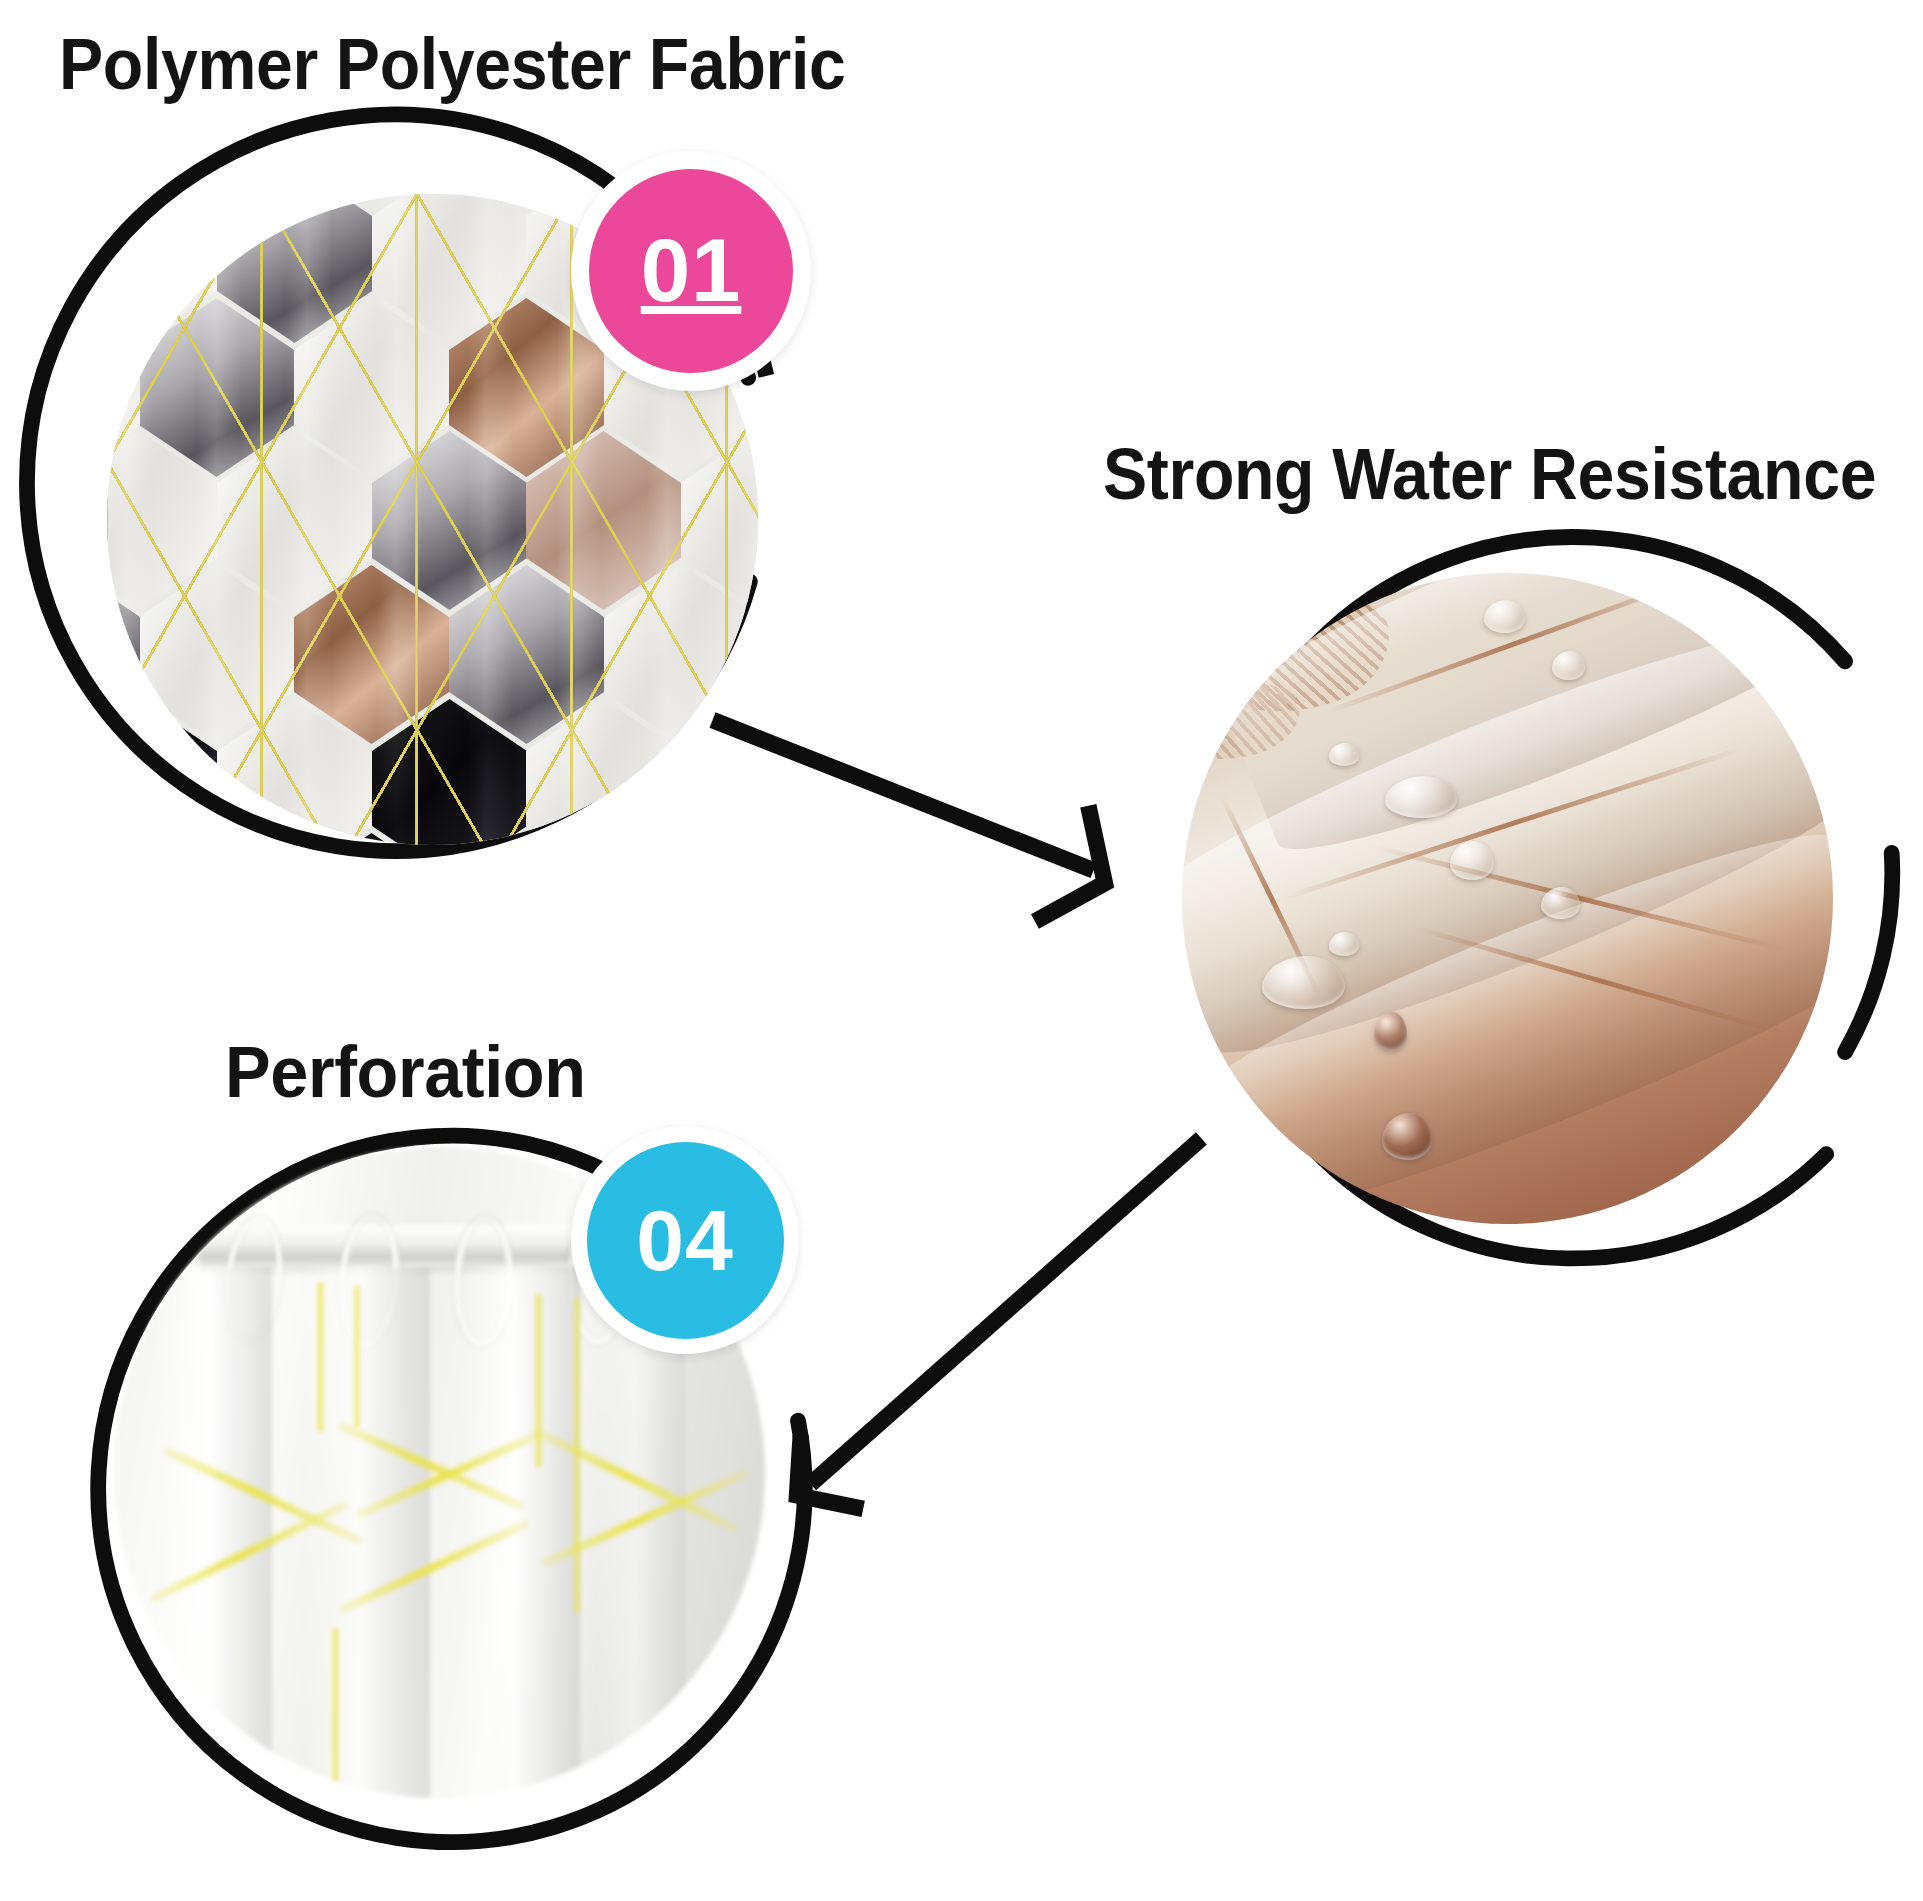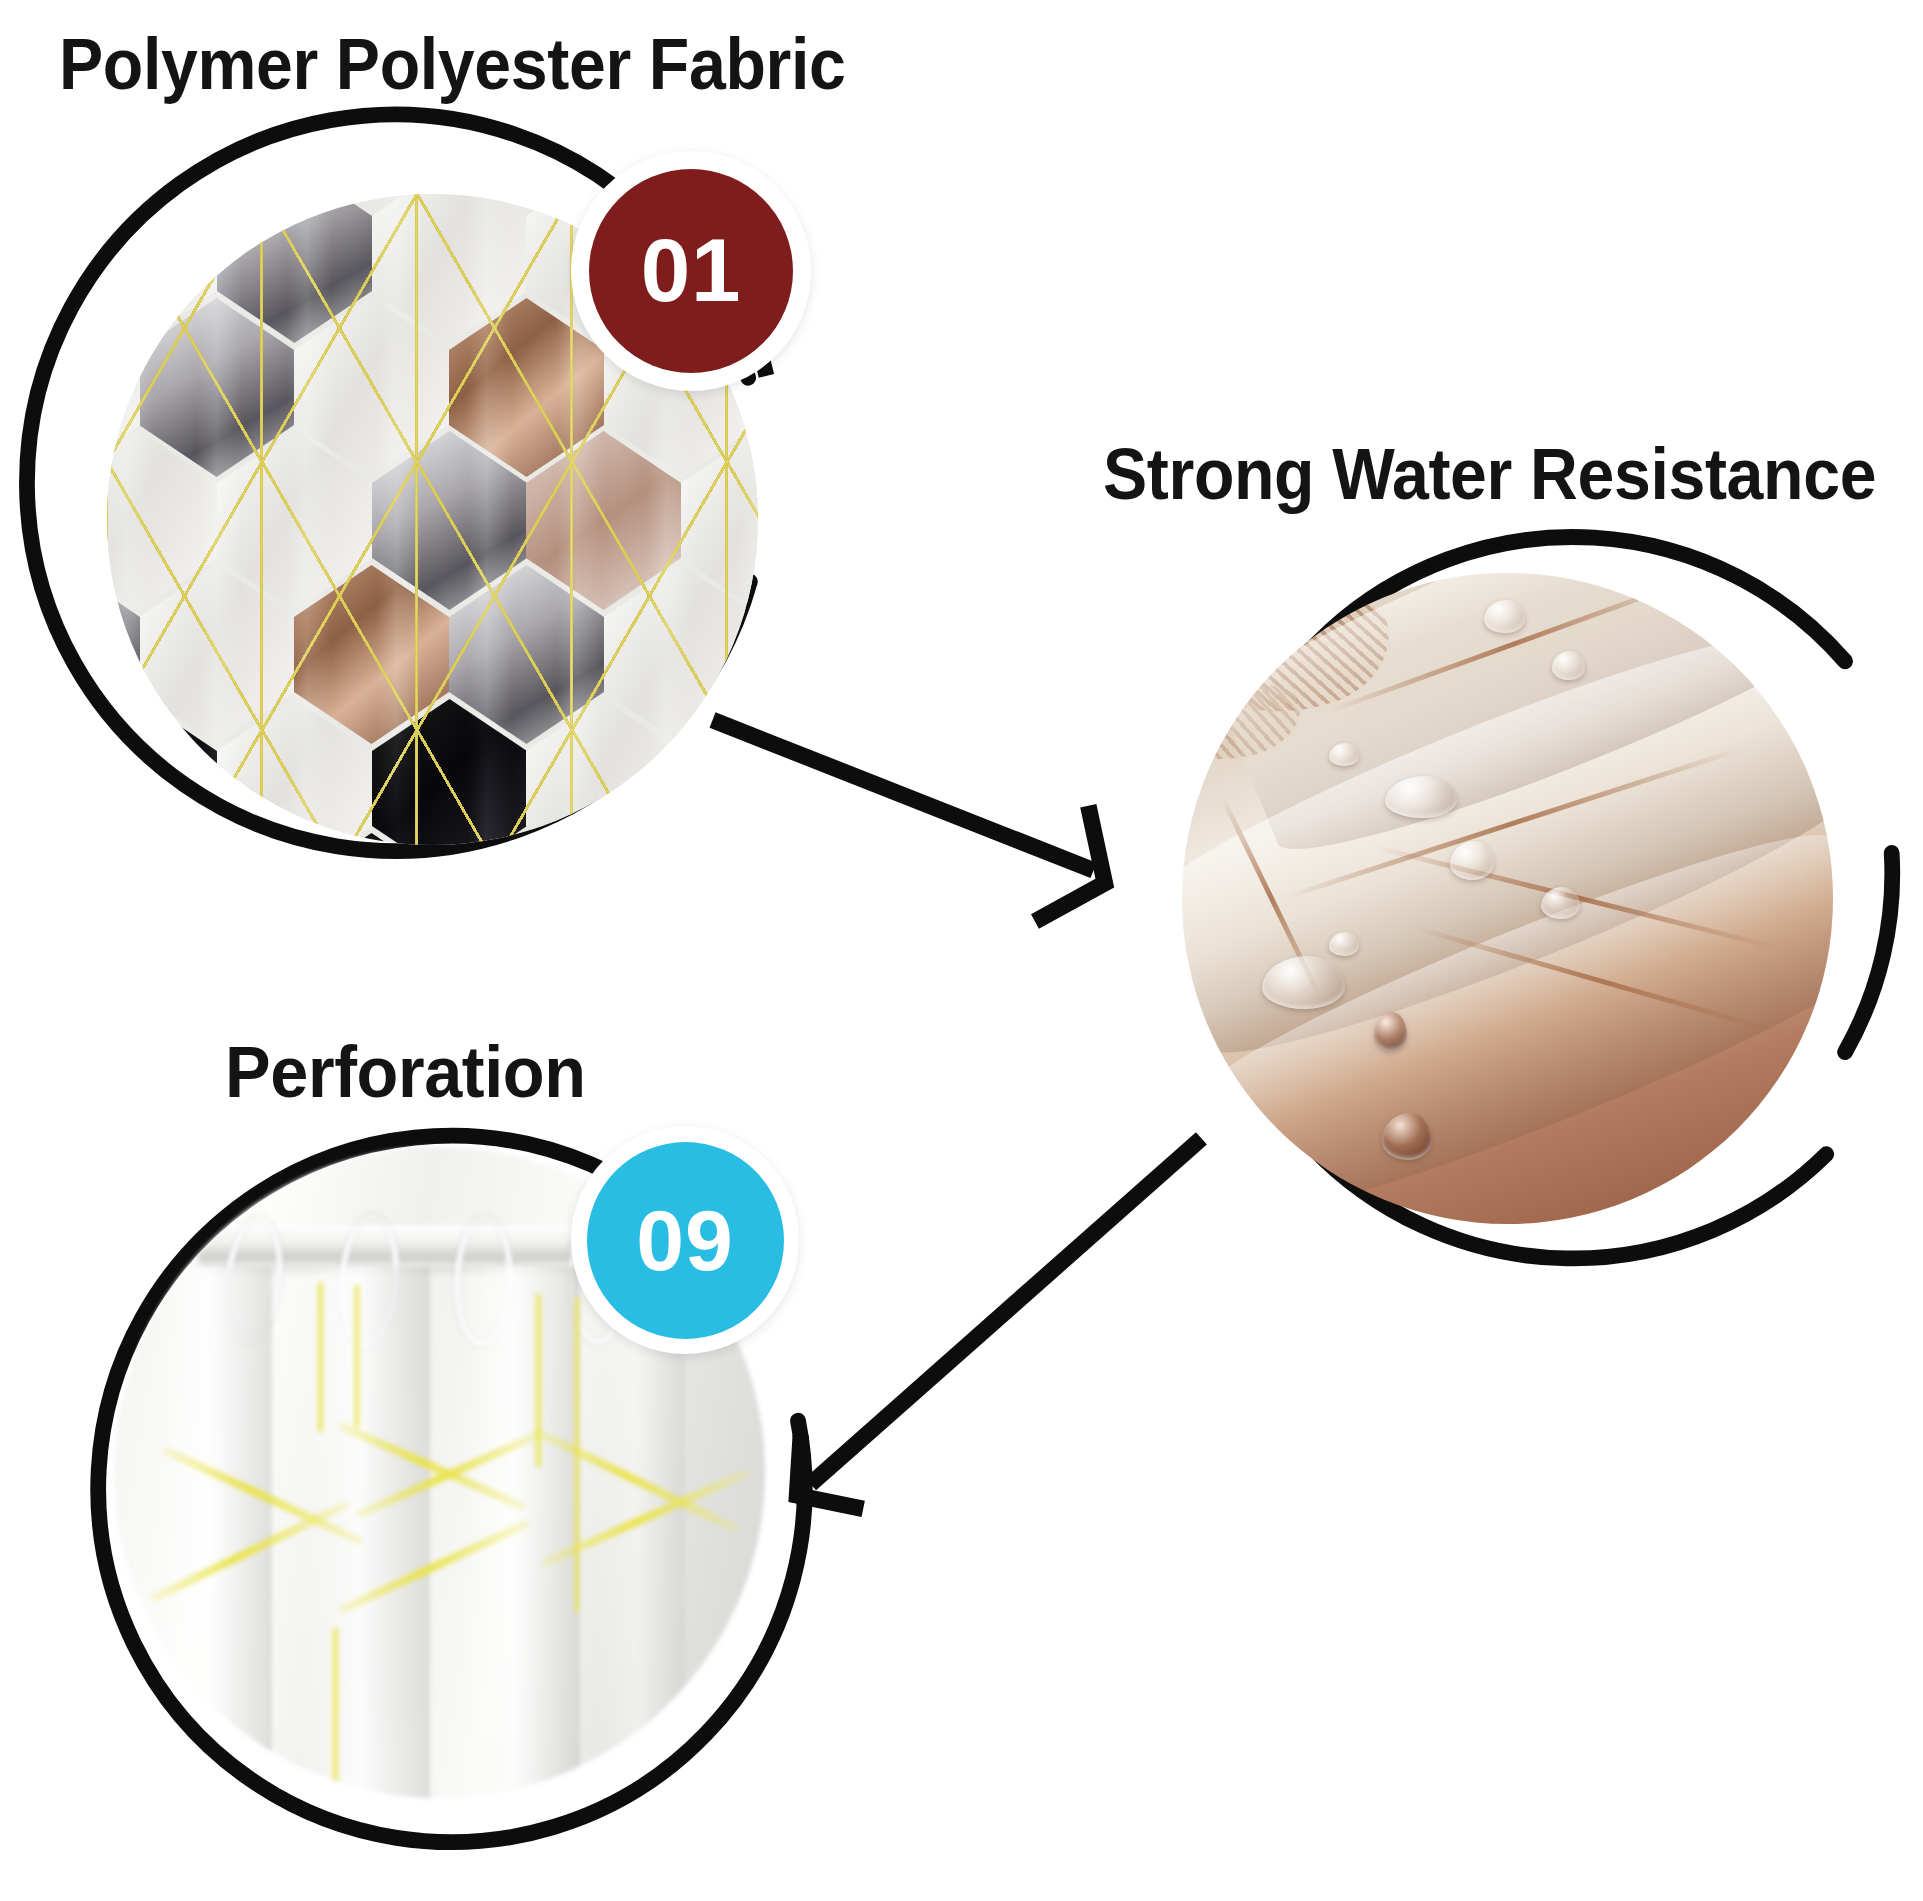--- a/index.html
+++ b/index.html
@@ -218,21 +218,21 @@
         <div class="rh white" style="left:32px;   top:639px;"></div>
         <div class="rh dark" style="left:187px;  top:639px;"></div>
         <div class="rh grey" style="left:342px;  top:639px;"></div>
         <div class="rh dark" style="left:497px;  top:639px;"></div>
       </div>
       <div class="layer px-marble" style="background-color:transparent;"></div>
       <div class="curtain-sheen"></div>
     </div>
 
     <div class="badge" style="left:526px; top:22.5px; width:240px; height:240px;">
-      <div class="badge-inner" style="width:204px; height:204px; font-size:89px; background:#7f1d1d;">01</div>
+      <div class="badge-inner" style="width:204px; height:204px; font-size:89px; background:#ec4899;text-decoration:underline;">01</div>
     </div>
   </div>
 
   <div class="node" id="node-2" style="left:1165px; top:526px; width:759px; height:759px;">
 
     <svg class="ring-svg" width="759" height="759" viewBox="0 0 1010 1010">
       <path d="M 905 180
                A 480 480 0 1 0 880 836" fill="none" stroke="#0d0d0d" stroke-width="21" stroke-linecap="round"></path>
       <path d="M 967 435 A 480 480 0 0 1 905 700" fill="none" stroke="#0d0d0d" stroke-width="21" stroke-linecap="round"></path>
     </svg>
@@ -297,21 +297,21 @@
         <div class="yl" style="left:15px;  top:353px; width:218px; height:7.5px; transform:rotate(-26deg); transform-origin:right center;"></div>
         <div class="yl" style="left:421px; top:280px; width:225px; height:7.5px; transform:rotate(26deg); transform-origin:left center;"></div>
         <div class="yl" style="left:30px;  top:391px; width:218px; height:7.5px; transform:rotate(25deg); transform-origin:right center;"></div>
         <div class="yl" style="left:225px; top:460px; width:210px; height:7.5px; transform:rotate(-25deg); transform-origin:left center;"></div>
         <div class="yl" style="left:428px; top:413px; width:225px; height:7.5px; transform:rotate(-24deg); transform-origin:left center;"></div>
         <div class="yl" style="left:218px; top:481px; width:6.8px;  height:173px;"></div>
       </div>
     </div>
 
     <div class="badge" style="left:496px; top:6px; width:228px; height:228px;">
-      <div class="badge-inner" style="width:197px; height:197px; font-size:86px; background:#29bde3;">09</div>
+      <div class="badge-inner" style="width:197px; height:197px; font-size:86px; background:#29bde3;">04</div>
     </div>
   </div>
 
   <svg class="arrow-svg" style="left:699px; top:699px;" width="481" height="248" viewBox="0 0 640 330">
     <path d="M 18 28 L 525 228" fill="none" stroke="#0d0d0d" stroke-width="22" stroke-linecap="butt"></path>
     <path d="M 447 296 L 540 245 L 518 142" fill="none" stroke="#0d0d0d" stroke-width="22" stroke-linejoin="miter" stroke-linecap="butt"></path>
   </svg>
 
   <svg class="arrow-svg" style="left:767px; top:1112px;" width="466" height="436" viewBox="0 0 620 580">
     <path d="M 578 35 L 58 495" fill="none" stroke="#0d0d0d" stroke-width="22" stroke-linecap="butt"></path>

